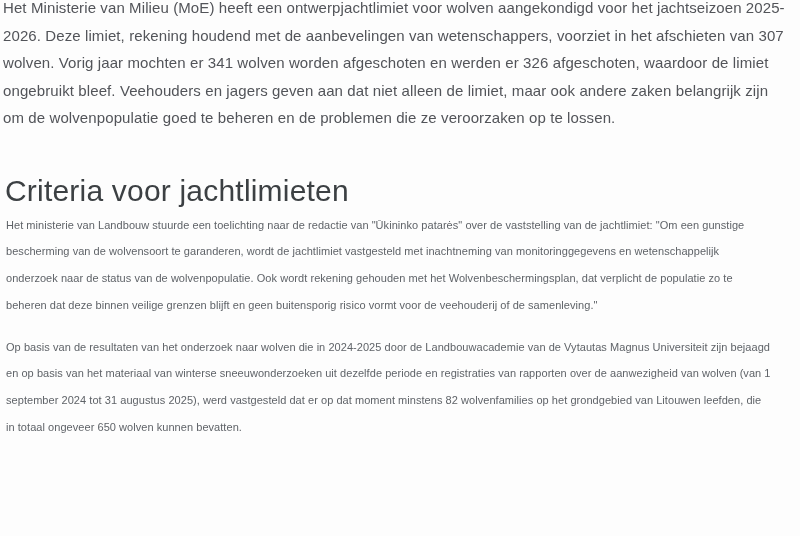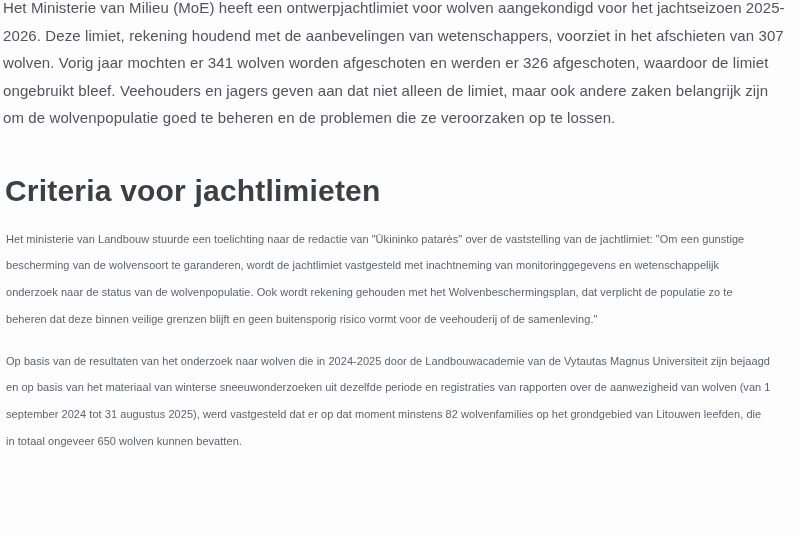--- a/index.html
+++ b/index.html
@@ -22,35 +22,35 @@
     margin: -6px 0 0 0;
     max-width: 788px;
     font-size: 15px;
     line-height: 27.5px;
     letter-spacing: 0.1px;
     color: #525459;
   }
   .heading {
     margin: 42px 0 0 2px;
     font-size: 30px;
-    font-weight: 700;
+    font-weight: 400;
     line-height: 34px;
     letter-spacing: 0.2px;
     color: #3c4043;
   }
   .small {
     max-width: 766px;
     margin: 0 0 0 3px;
     font-size: 11px;
     line-height: 26.8px;
     letter-spacing: 0.05px;
     color: #5f6368;
   }
   .p2 { margin-top: 32px; }
-  .p3 { margin-top: 18px; }
+  .p3 { margin-top: 4px; }
   .p4 { margin-top: 15px; }
 </style>
 </head>
 <body>
 
 <div class="article">
   <p class="intro">Het Ministerie van Milieu (MoE) heeft een ontwerpjachtlimiet voor wolven aangekondigd voor het jachtseizoen 2025-2026. Deze limiet, rekening houdend met de aanbevelingen van wetenschappers, voorziet in het afschieten van 307 wolven. Vorig jaar mochten er 341 wolven worden afgeschoten en werden er 326 afgeschoten, waardoor de limiet ongebruikt bleef. Veehouders en jagers geven aan dat niet alleen de limiet, maar ook andere zaken belangrijk zijn om de wolvenpopulatie goed te beheren en de problemen die ze veroorzaken op te lossen.</p>
 
   <h1 class="heading">Criteria voor jachtlimieten</h1>
 

